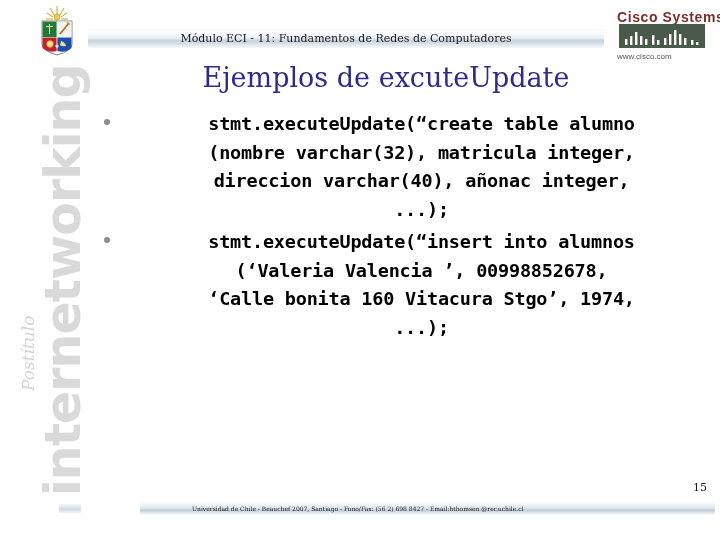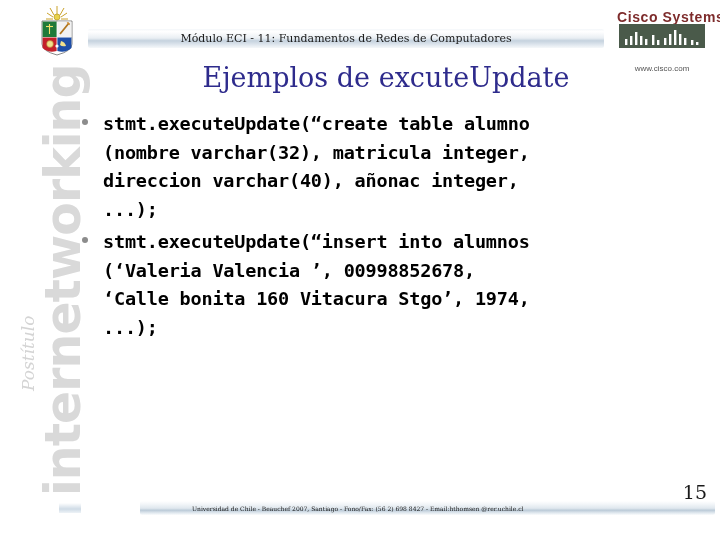--- a/index.html
+++ b/index.html
@@ -119,23 +119,23 @@
   .cisco-bridge {
     width: 86px;
     height: 24px;
     margin: 1px auto 0 auto;
     position: relative;
   }
   .cisco-url {
     font-family: "Liberation Sans", sans-serif;
     font-size: 8px;
     color: #555555;
-    text-align: center;
+    text-align: left;
     line-height: 11px;
-    margin-top: 15px;
+    margin-top: 3px;
     white-space: nowrap;
   }
 
   
   .slide-title {
     position: absolute;
     left: 86px;
     top: 58px;
     width: 600px;
     height: 40px;
@@ -143,23 +143,24 @@
     text-align: center;
     font-family: "DejaVu Serif", serif;
     font-size: 27px;
     color: #2e2b8c;
     white-space: nowrap;
   }
 
   
   .body {
     position: absolute;
-    left: 78px;
+    left: 100px;
     top: 110px;
     width: 618px;
+    text-align: center;
   }
   .bullet {
     position: relative;
     padding-left: 25px;
     margin-bottom: 4px;
   }
   .bullet-dot {
     position: absolute;
     left: 4px;
     top: 9px;
@@ -177,21 +178,21 @@
     white-space: pre;
     letter-spacing: -0.2px;
   }
 
   
   .page-number {
     position: absolute;
     right: 13px;
     top: 481px;
     font-family: "DejaVu Serif", serif;
-    font-size: 19px;
+    font-size: 11px;
     color: #1a1a1a;
   }
 
   
   .footer-bar {
     position: absolute;
     left: 140px;
     top: 501px;
     width: 575px;
     height: 14px;

